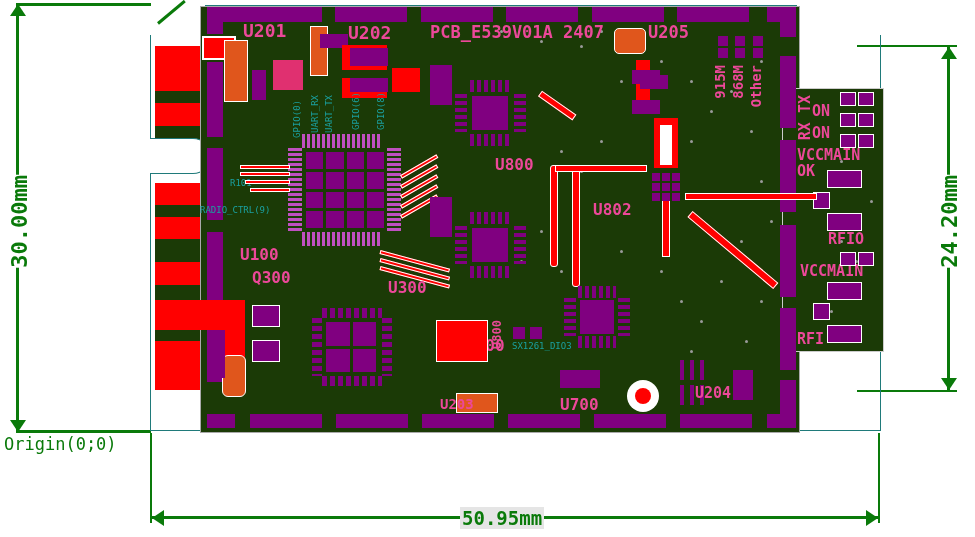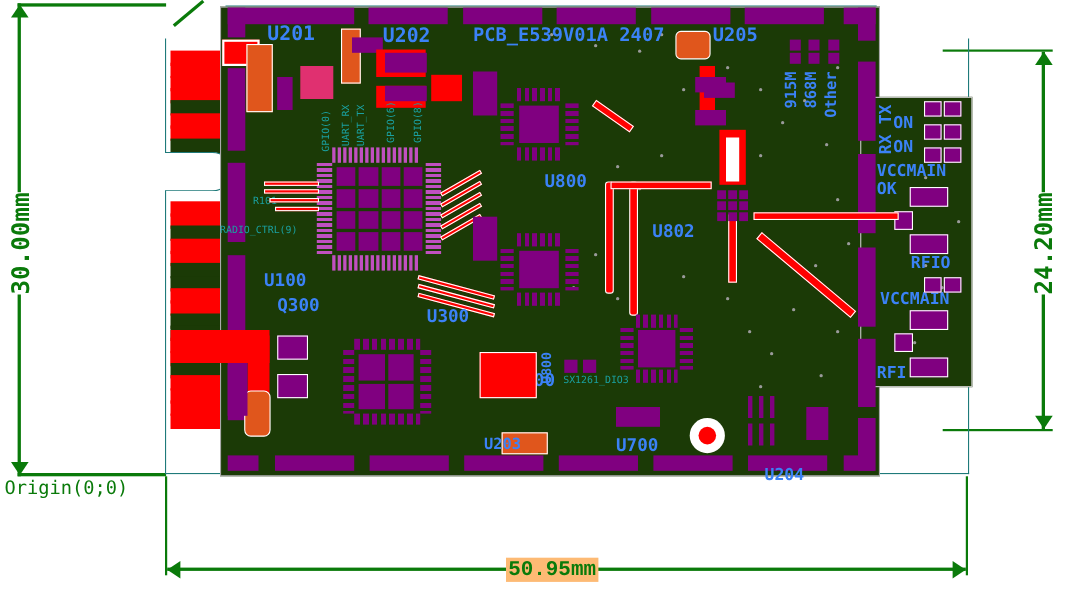--- a/index.html
+++ b/index.html
@@ -9,21 +9,21 @@
   .dim-text { position:absolute; color:#0a7a0a; font-family:"DejaVu Sans Mono", monospace; font-weight:bold; white-space:nowrap; }
   .outline { position:absolute; border:1px solid #1f7a7a; }
   .board { position:absolute; left:200px; top:6px; width:598px; height:425px; background:#1b3a06; border:1px solid #aaa; }
   .rfext { position:absolute; left:782px; top:88px; width:100px; height:262px; background:#1b3a06; border:1px solid #ccc; }
   .pad { position:absolute; background:#800080; }
   .cu { position:absolute; background:#ff0000; }
   .orange { position:absolute; background:#e0561c; border:1px solid #fff; }
   .finger { position:absolute; left:155px; width:45px; height:14px; }
   .finger.red { background:#ff0000; }
   .finger.dk { background:#1b3a06; }
-  .silk { position:absolute; color:#3b82f6; font-weight:bold; white-space:nowrap; font-family:"DejaVu Sans Mono", monospace; }
+  .silk { position:absolute; color:#ec4899; font-weight:bold; white-space:nowrap; font-family:"DejaVu Sans Mono", monospace; }
   .ref { position:absolute; color:#1aa0a0; font-size:9px; white-space:nowrap; font-family:"DejaVu Sans Mono", monospace; }
   .dot { position:absolute; width:3px; height:3px; border-radius:50%; background:#9a9a9a; }
   .chip { position:absolute; background:#800080; }
   .chipgrid { position:absolute; display:grid; gap:3px; }
   .chipgrid div { background:#800080; }
   .pinrow { position:absolute; display:flex; gap:2px; }
   .pinrow div { background:#c050c0; }
   .trace { position:absolute; background:#ff0000; border:1px solid #fff; }
   .vertical { writing-mode:vertical-rl; transform:rotate(180deg); }
   .origin-text { position:absolute; color:#0a7a0a; font-family:"DejaVu Sans Mono", monospace; font-size:17px; }
@@ -41,21 +41,21 @@
 <div class="dim-text vertical" style="left:7px;top:175px;font-size:22px;background:#fff;">30.00mm</div>
 <div class="abs" style="left:158px;top:0;width:35px;height:3px;background:#0a7a0a;transform:rotate(-40deg);transform-origin:left;top:22px;"></div>
 
 <div class="origin-text" style="left:4px;top:434px;">Origin(0;0)</div>
 
 <div class="dim-line" style="left:150px;top:433px;width:2px;height:90px;"></div>
 <div class="dim-line" style="left:878px;top:433px;width:2px;height:90px;"></div>
 <div class="dim-line" style="left:152px;top:516px;width:726px;height:3px;"></div>
 <div class="abs" style="left:152px;top:510px;border-top:8px solid transparent;border-bottom:8px solid transparent;border-right:12px solid #0a7a0a;"></div>
 <div class="abs" style="left:866px;top:510px;border-top:8px solid transparent;border-bottom:8px solid transparent;border-left:12px solid #0a7a0a;"></div>
-<div class="dim-text" style="left:460px;top:507px;font-size:19px;background:#fdba74;padding:0 2px;font-family:Liberation Mono, monospace;">50.95mm</div>
+<div class="dim-text" style="left:460px;top:507px;font-size:19px;background:#e5e5e5;padding:0 2px;">50.95mm</div>
 
 <div class="dim-line" style="left:857px;top:45px;width:100px;height:2px;"></div>
 <div class="dim-line" style="left:857px;top:390px;width:100px;height:2px;"></div>
 <div class="dim-line" style="left:947px;top:47px;width:3px;height:343px;"></div>
 <div class="abs" style="left:941px;top:47px;border-left:8px solid transparent;border-right:8px solid transparent;border-bottom:12px solid #0a7a0a;"></div>
 <div class="abs" style="left:941px;top:378px;border-left:8px solid transparent;border-right:8px solid transparent;border-top:12px solid #0a7a0a;"></div>
 <div class="dim-text vertical" style="left:937px;top:175px;font-size:22px;background:#fff;">24.20mm</div>
 
 <div class="outline" style="left:150px;top:35px;width:729px;height:395px;border-top:none;"></div>
 <div class="outline" style="left:205px;top:5px;width:592px;height:1px;border:none;border-top:1px solid #1f7a7a;"></div>
@@ -406,13 +406,13 @@
 
 <div>
   <div class="pad" style="left:680px;top:360px;width:4px;height:20px;"></div>
   <div class="pad" style="left:690px;top:360px;width:4px;height:20px;"></div>
   <div class="pad" style="left:700px;top:360px;width:4px;height:20px;"></div>
   <div class="pad" style="left:680px;top:385px;width:4px;height:20px;"></div>
   <div class="pad" style="left:690px;top:385px;width:4px;height:20px;"></div>
   <div class="pad" style="left:700px;top:385px;width:4px;height:20px;"></div>
   <div class="pad" style="left:733px;top:370px;width:20px;height:30px;"></div>
 </div>
-<div class="silk" style="left:695px;top:422px;font-size:15px;">U204</div>
+<div class="silk" style="left:695px;top:384px;font-size:15px;">U204</div>
 
 </body></html>

